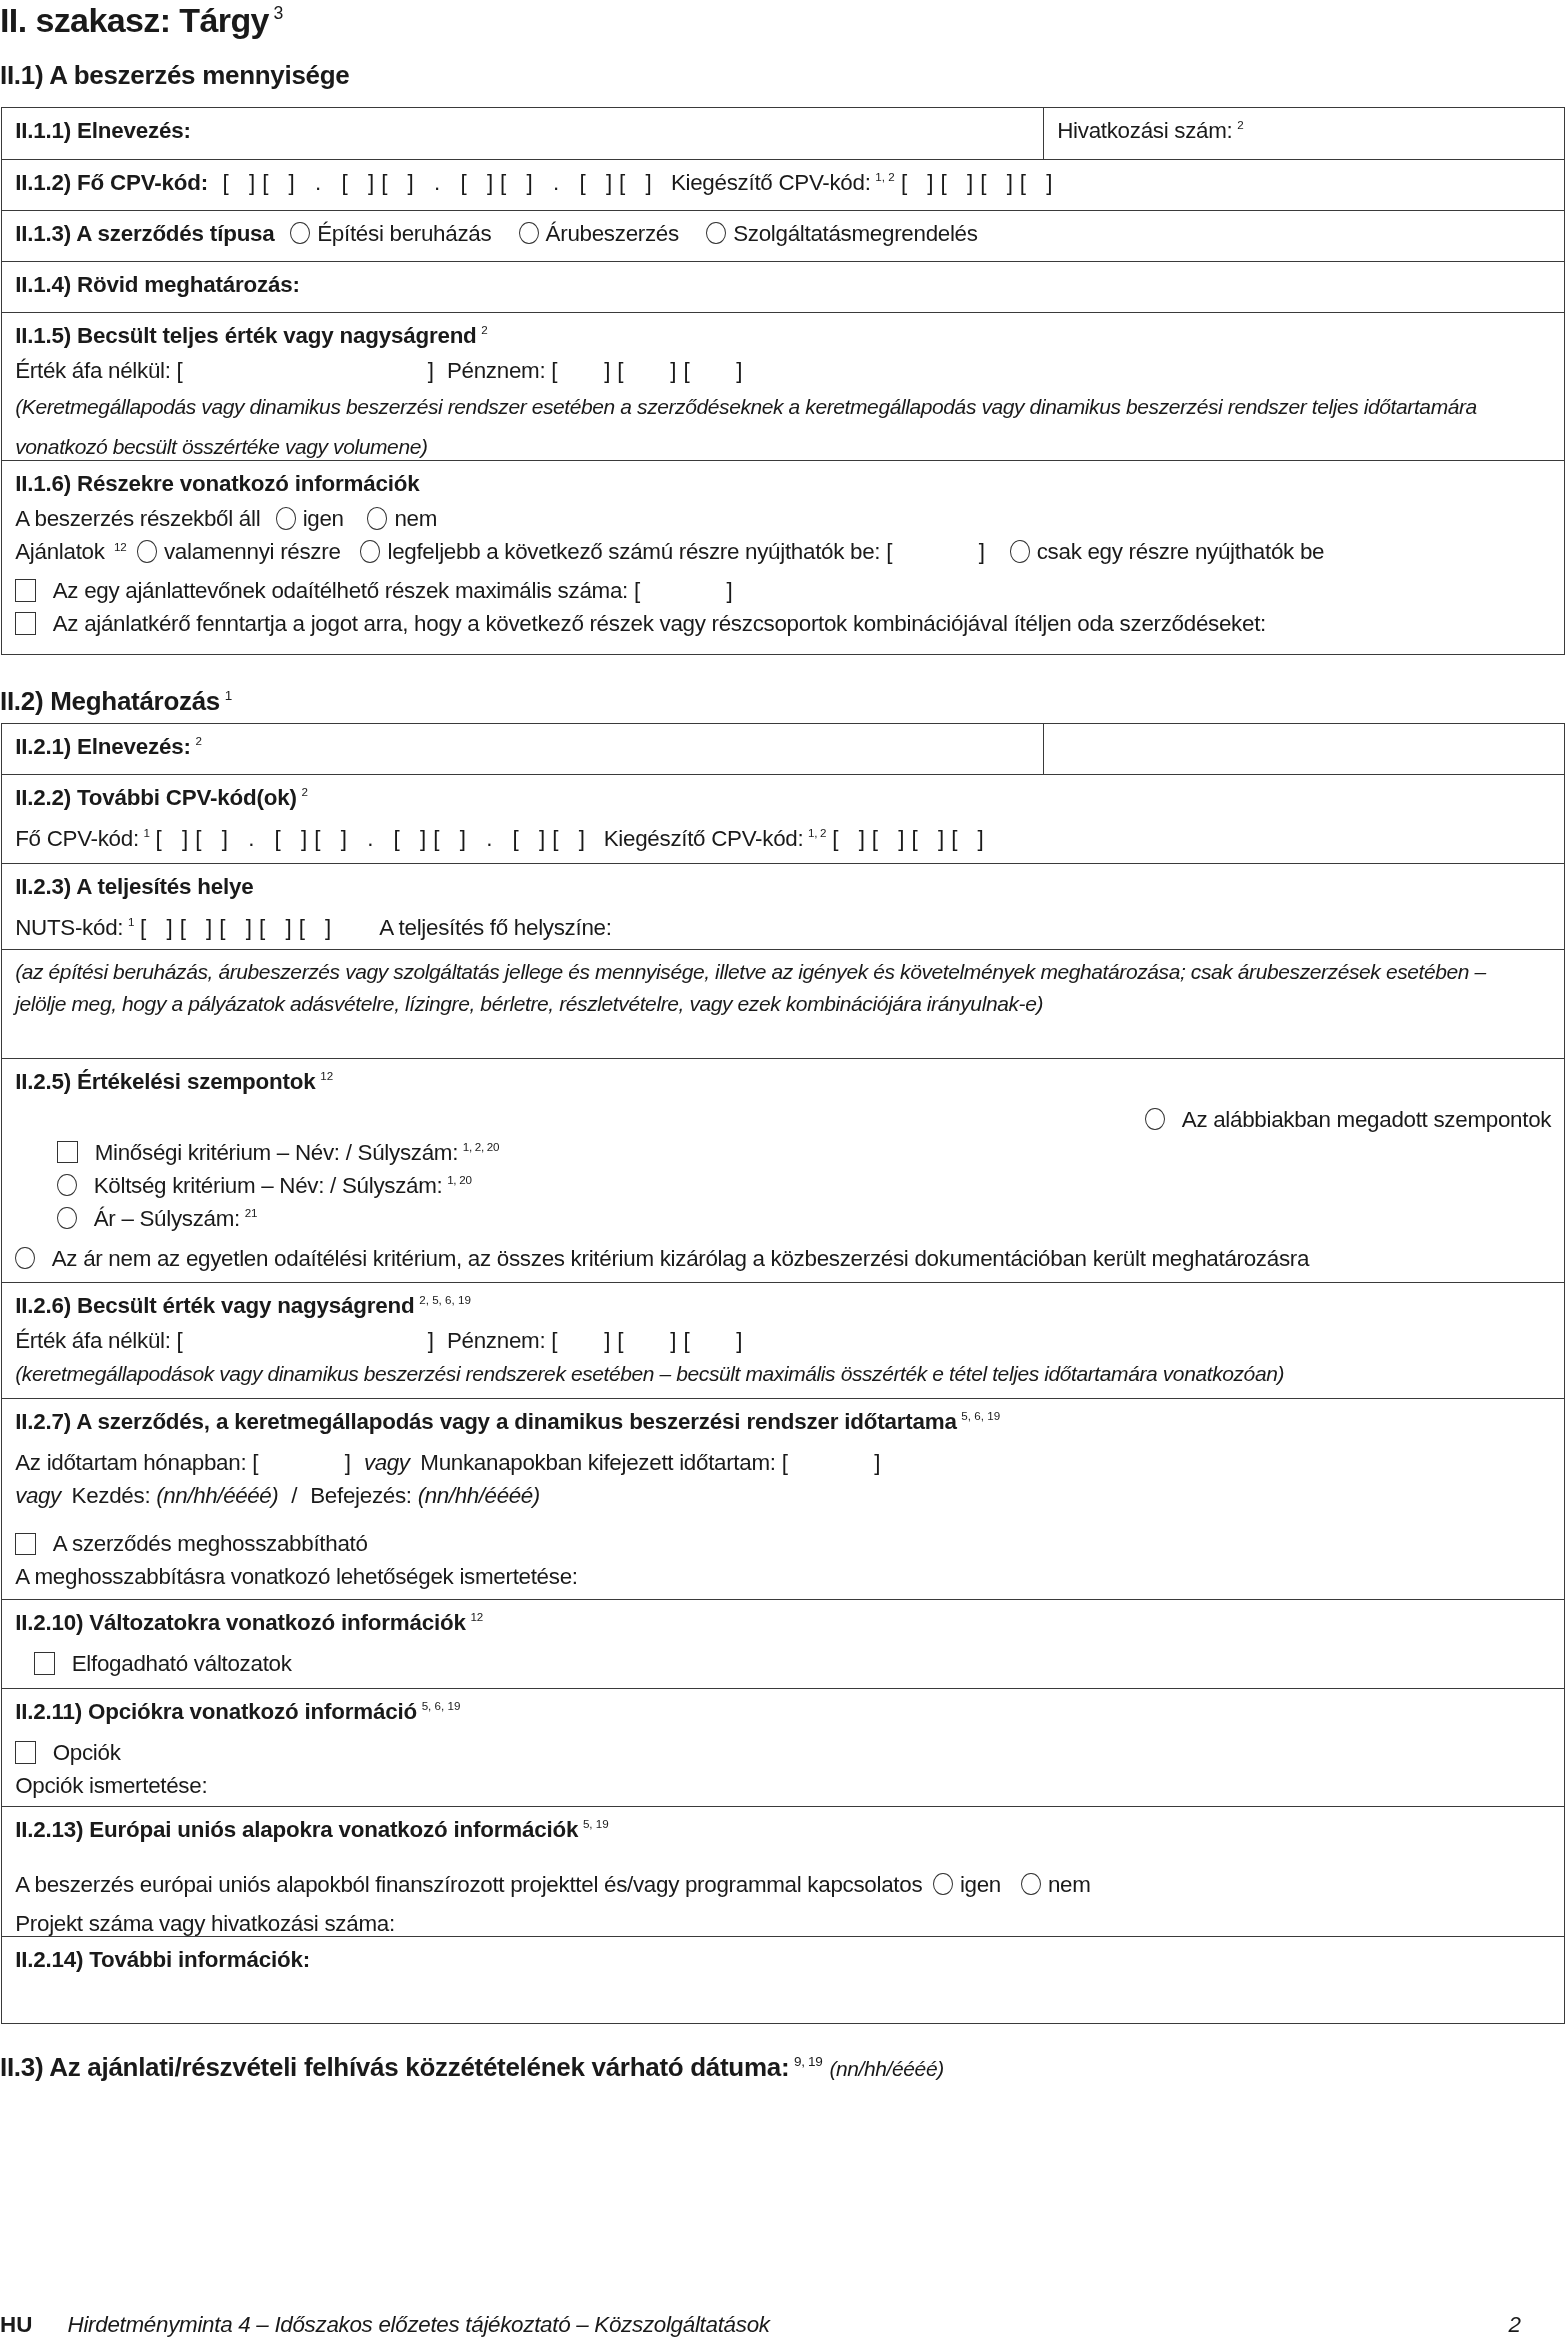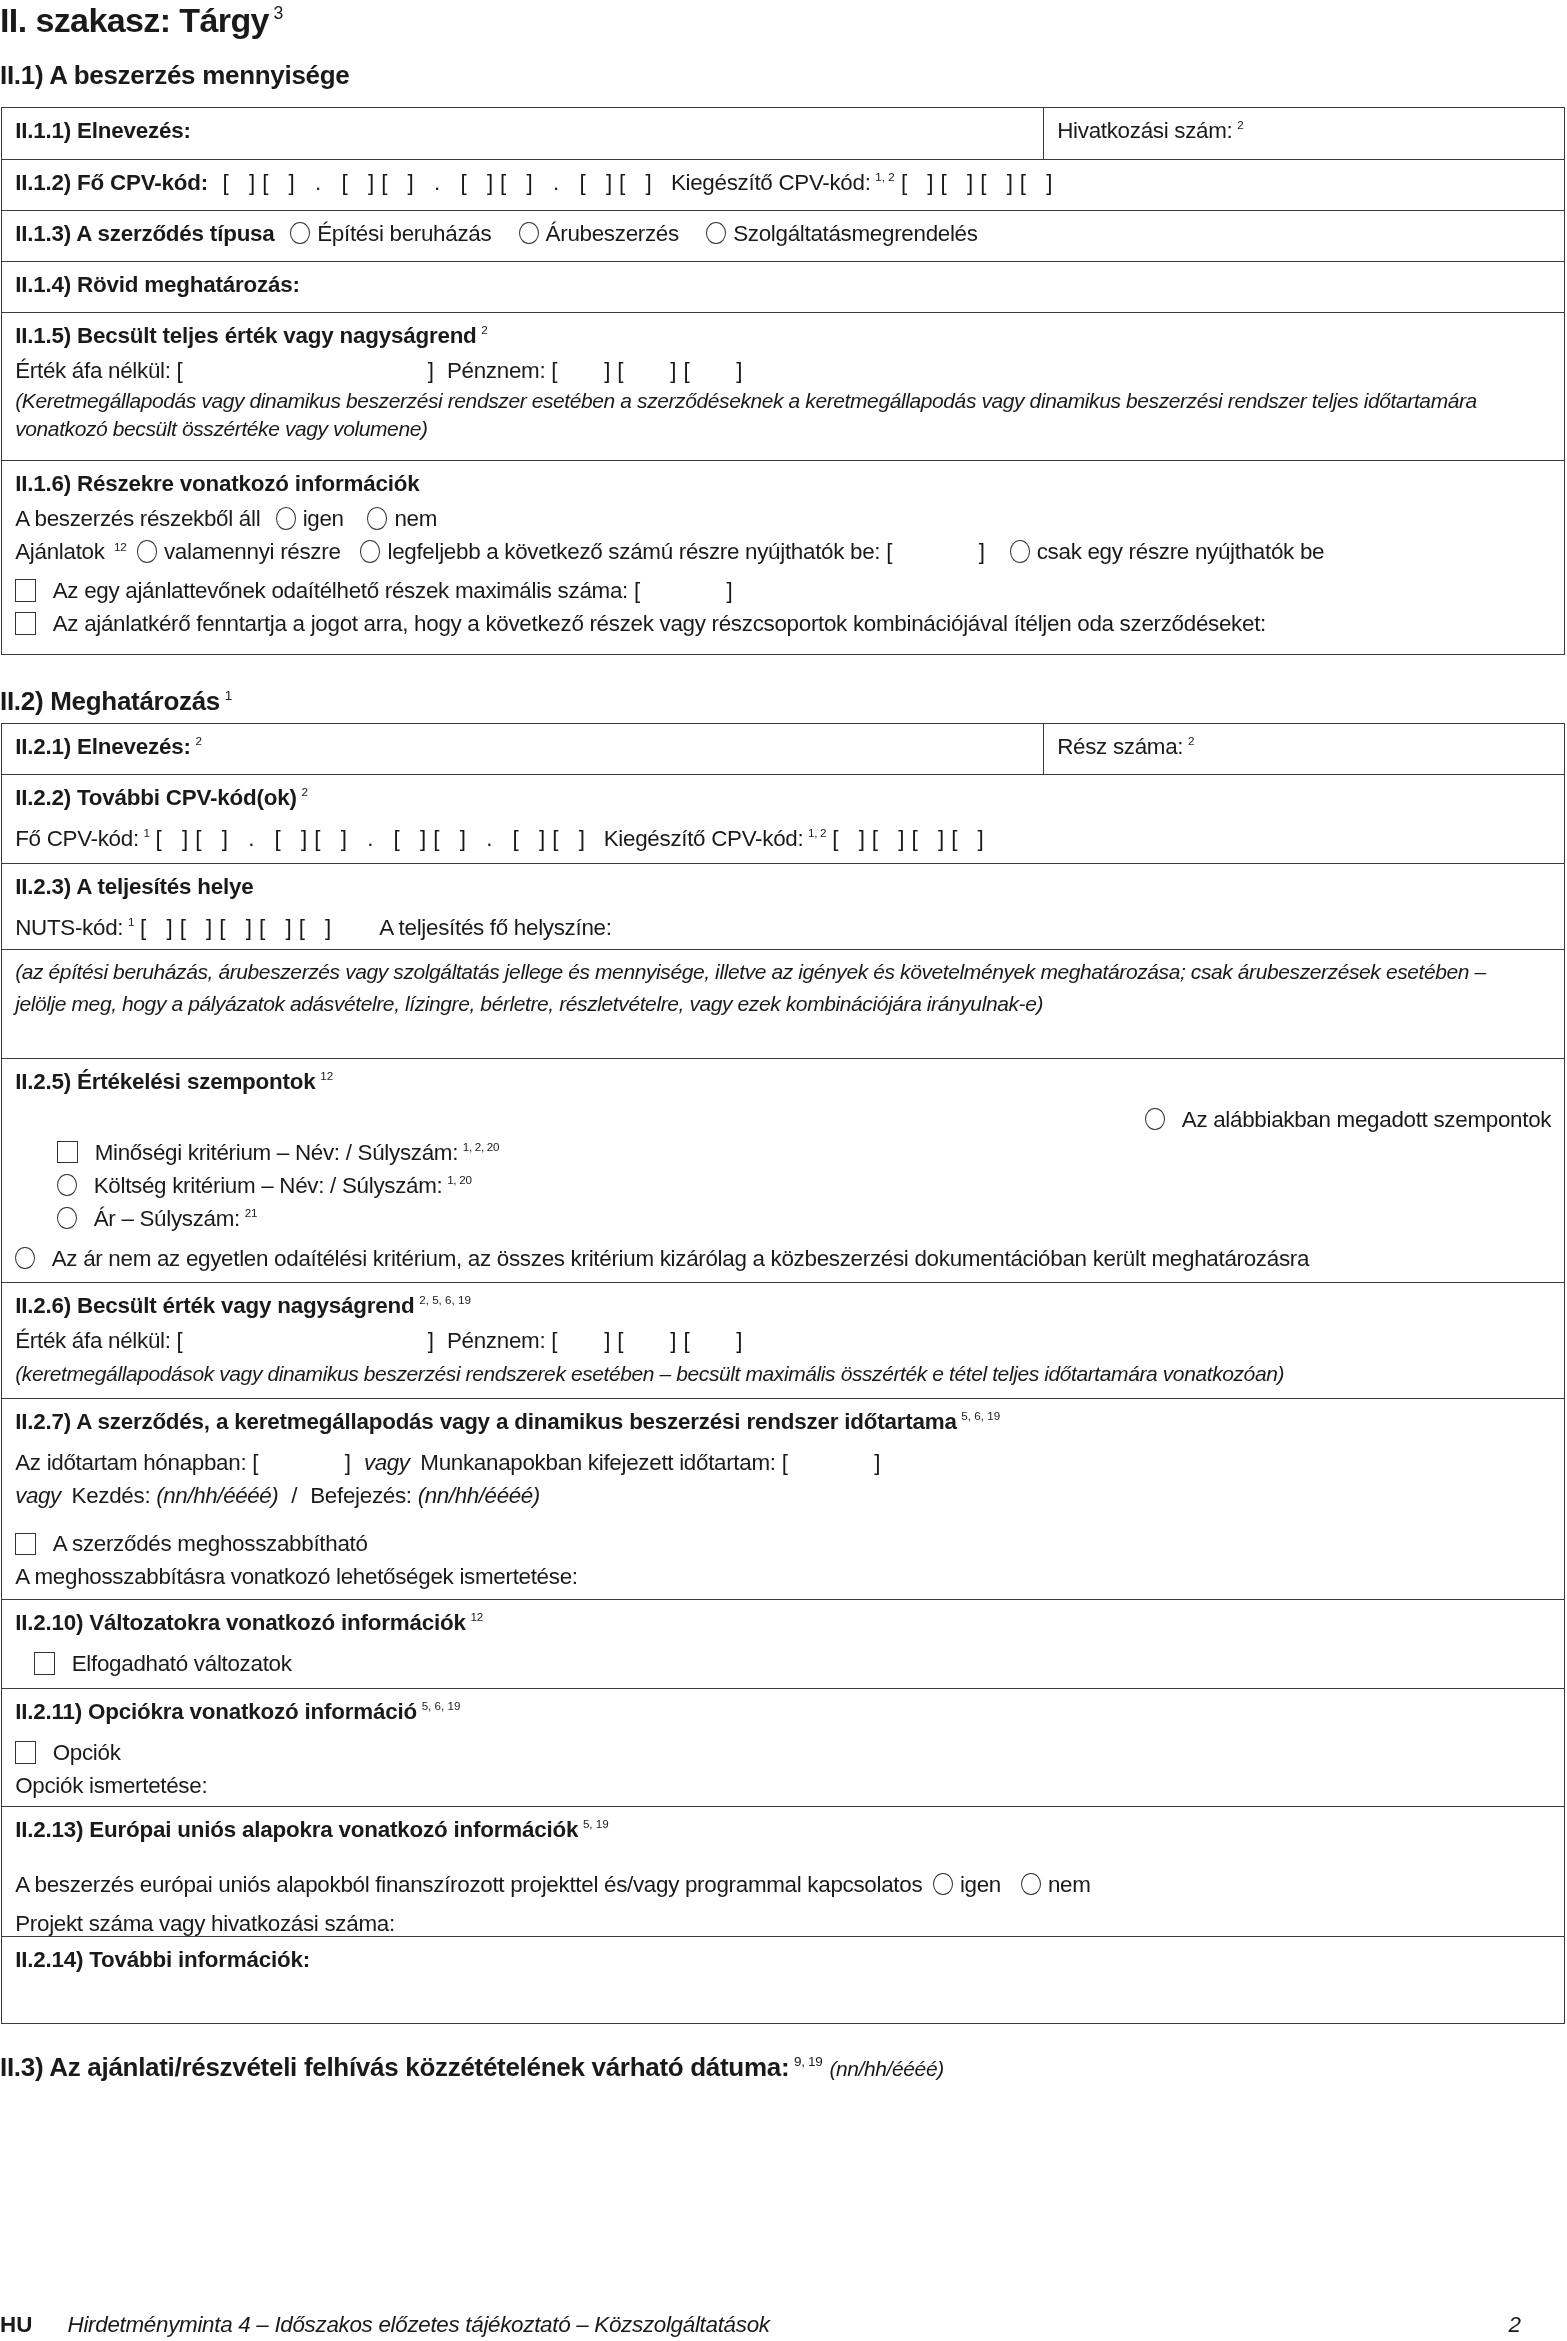--- a/index.html
+++ b/index.html
@@ -96,21 +96,21 @@
   </div>
 
   <div class="row" style="height:148px;">
     <span class="line"><span class="label">II.1.5) Becsült teljes érték vagy nagyságrend</span><sup>2</sup></span>
     <span class="line light" style="margin-top:2.4px;">
       <span>Érték áfa nélkül:</span>
       <span class="brk" style="white-space:pre;">[                  ]</span>
       <span>Pénznem:</span>
       <span class="brk" style="white-space:pre;">[   ][   ][   ]</span>
     </span>
-    <span class="line wrap ital" style="font-size:21px; line-height:28px; width:1511px;">(Keretmegállapodás vagy dinamikus beszerzési rendszer esetében a szerződéseknek a keretmegállapodás vagy dinamikus beszerzési rendszer teljes időtartamára vonatkozó becsült összértéke vagy volumene)</span>
+    <span class="line wrap ital" style="font-size:21px; line-height:40px; width:1511px;">(Keretmegállapodás vagy dinamikus beszerzési rendszer esetében a szerződéseknek a keretmegállapodás vagy dinamikus beszerzési rendszer teljes időtartamára vonatkozó becsült összértéke vagy volumene)</span>
   </div>
 
   <div class="row" style="height:193px;">
     <span class="line label">II.1.6) Részekre vonatkozó információk</span>
     <span class="line light" style="margin-top:2.4px;">
       <span>A beszerzés részekből áll</span>
       <span class="radio"></span><span>igen</span>
       <span class="radio" style="margin-left:17.7px;"></span><span>nem</span>
     </span>
     <span class="line light">
@@ -132,23 +132,20 @@
 
 <div class="sec-head" style="top:686px;">
   <span>II.2) Meghatározás</span><sup>1</sup>
 </div>
 
 <div class="box" style="top:723px;">
 
   <div class="row split" style="height:51px;">
     <div class="cell left">
       <span class="label">II.2.1) Elnevezés:</span><sup>2</sup>
-    </div>
-    <div class="cell right light">
-      <span>Rész száma:</span><sup>2</sup>
     </div>
   </div>
 
   <div class="row" style="height:89px;">
     <span class="line"><span class="label">II.2.2) További CPV-kód(ok)</span><sup>2</sup></span>
     <span class="line light" style="margin-top:8.3px;">
       <span>Fő CPV-kód:</span><sup>1</sup>
       <span class="brk">[   ][   ] . [   ][   ] . [   ][   ] . [   ][   ]</span>
       <span style="margin-left:5.9px;">Kiegészítő CPV-kód:</span><sup>1, 2</sup>
       <span class="brk">[   ][   ][   ][   ]</span>

